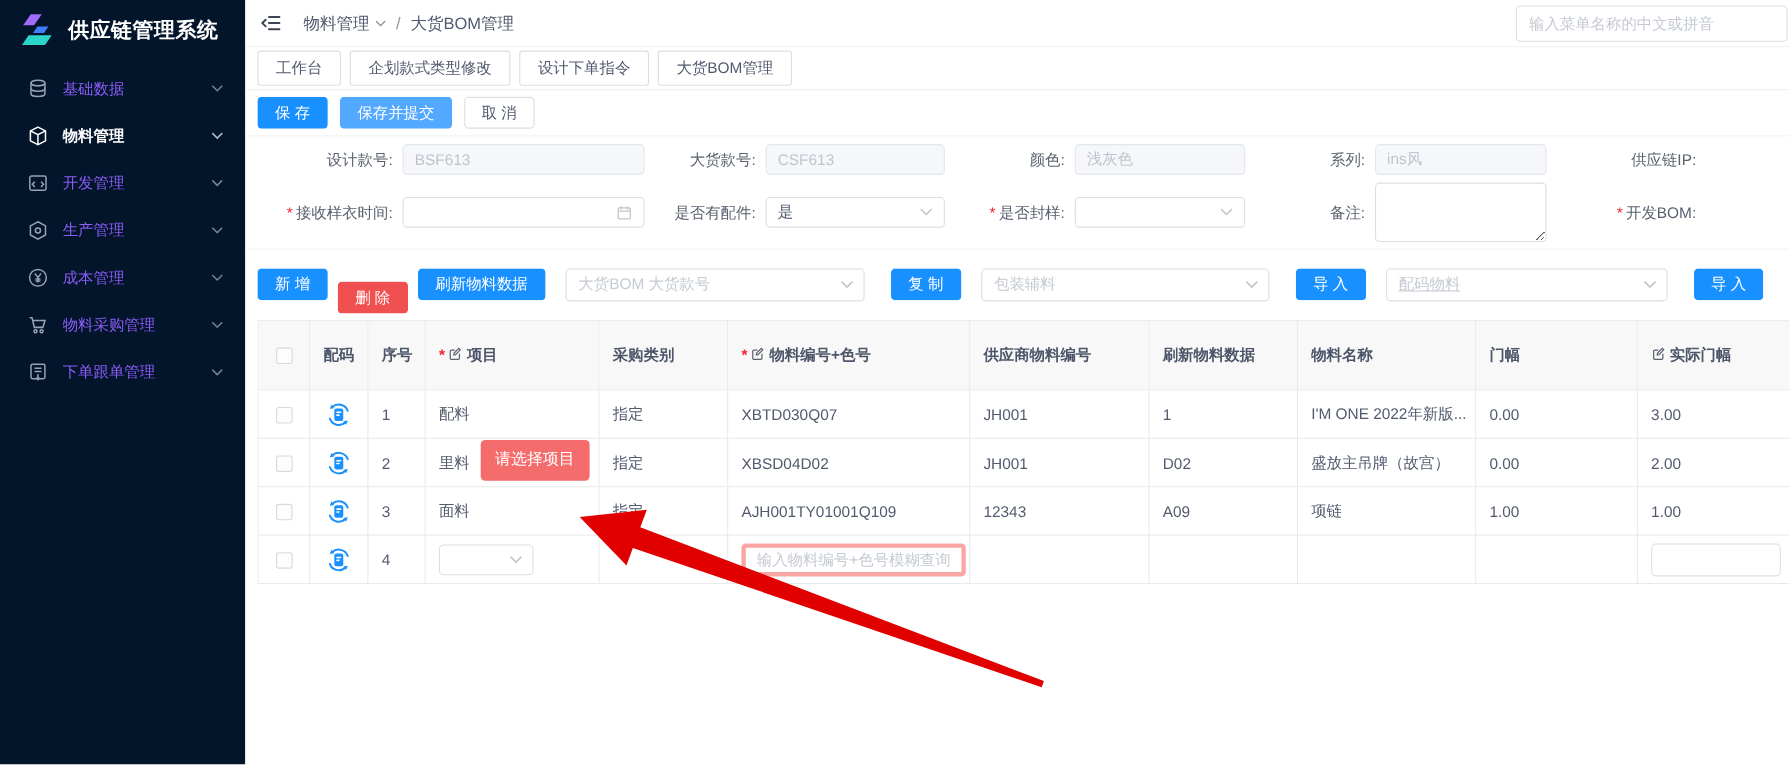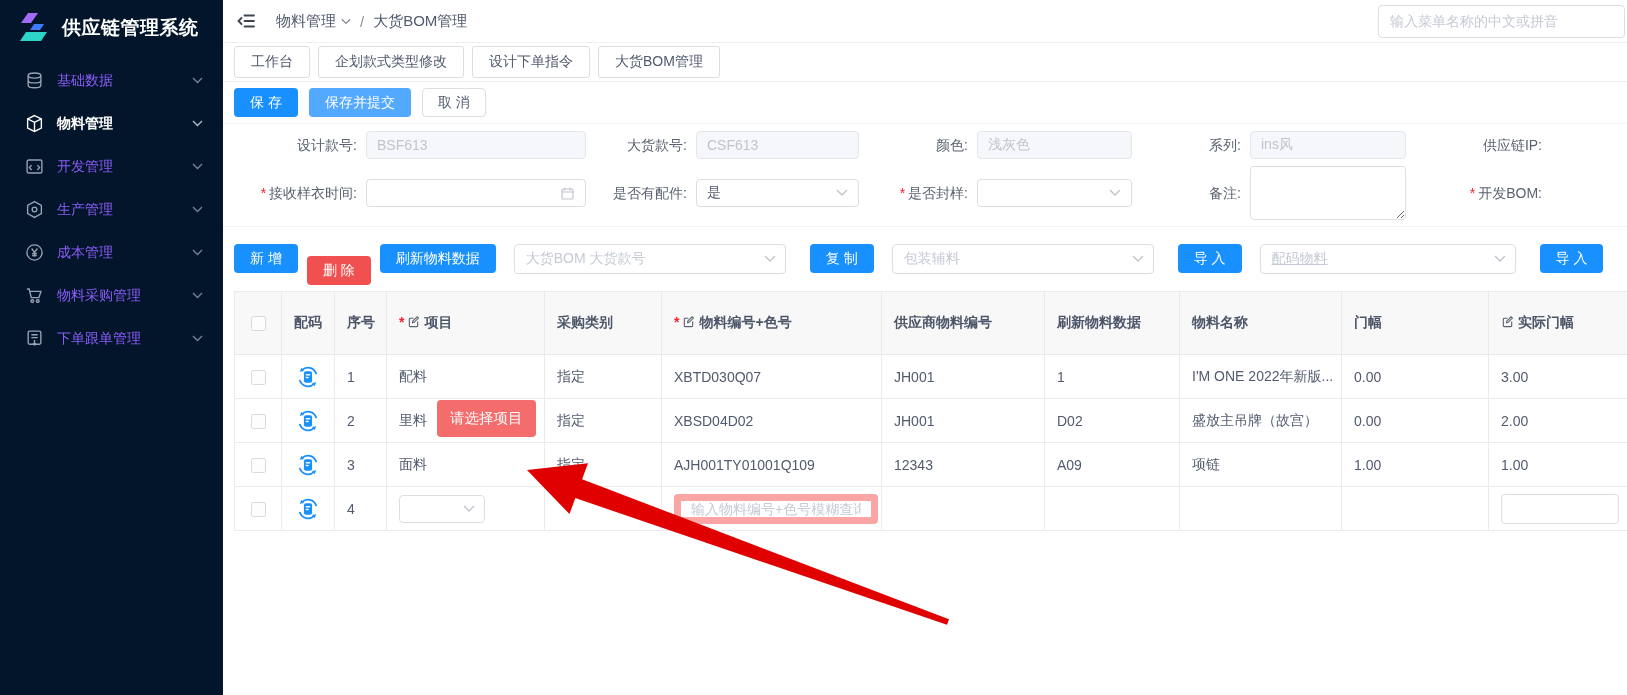--- a/index.html
+++ b/index.html
@@ -58,21 +58,21 @@
   
   .grid-wrap { margin-left:11px; overflow:hidden; flex-shrink:0; }
   table { border-collapse:collapse; table-layout:fixed; width:1474px; }
   th, td { border:1px solid #e8eaec; font-size:14px; color:#515a6e; padding:0 6px 0 12px; height:44px; overflow:hidden; white-space:nowrap; text-align:left; vertical-align:middle; }
   thead th { background:#f8f8f9; font-weight:bold; height:63px; color:#4d5669; }
   .c-center { text-align:center; padding:0; }
   .checkbox { width:15px; height:15px; border:1px solid #d5d9e0; border-radius:2.5px; background:#fdfdfe; display:inline-block; cursor:pointer; vertical-align:middle; }
   .hdr-ico { display:inline-flex; vertical-align:-1px; margin-right:4px; color:#5a6270; }
   .code-ico { display:inline-flex; cursor:pointer; vertical-align:middle; }
   .row-select { width:86px; height:28px; border:1px solid #dcdee2; border-radius:4px; display:inline-flex; align-items:center; justify-content:flex-end; padding:0 9px; background:#fff; cursor:pointer; vertical-align:middle; }
-  .row-input { width:204px; height:30px; border:7px solid #fca5a5; border-radius:4px; padding:0 10px; font-size:14px; outline:none; color:#515a6e; }
+  .row-input { width:204px; height:30px; border:4px solid #fca5a5; border-radius:4px; padding:0 10px; font-size:14px; outline:none; color:#515a6e; }
   .aw-input { width:118px; height:30px; border:1px solid #dcdee2; border-radius:4px; padding:0 8px; font-size:14px; outline:none; }
   
   .v-tooltip { position:absolute; left:214px; top:400px; height:37px; line-height:37px; padding:0 13px; background:#f56c6c; color:#fff; font-size:14.5px; border-radius:4px; z-index:20; white-space:nowrap; }
   .arrow-overlay { position:absolute; left:0; top:0; width:1627px; height:695px; pointer-events:none; z-index:30; }
 </style>
 </head>
 <body>
 
 <aside class="sidebar">
   <div class="logo-row">

